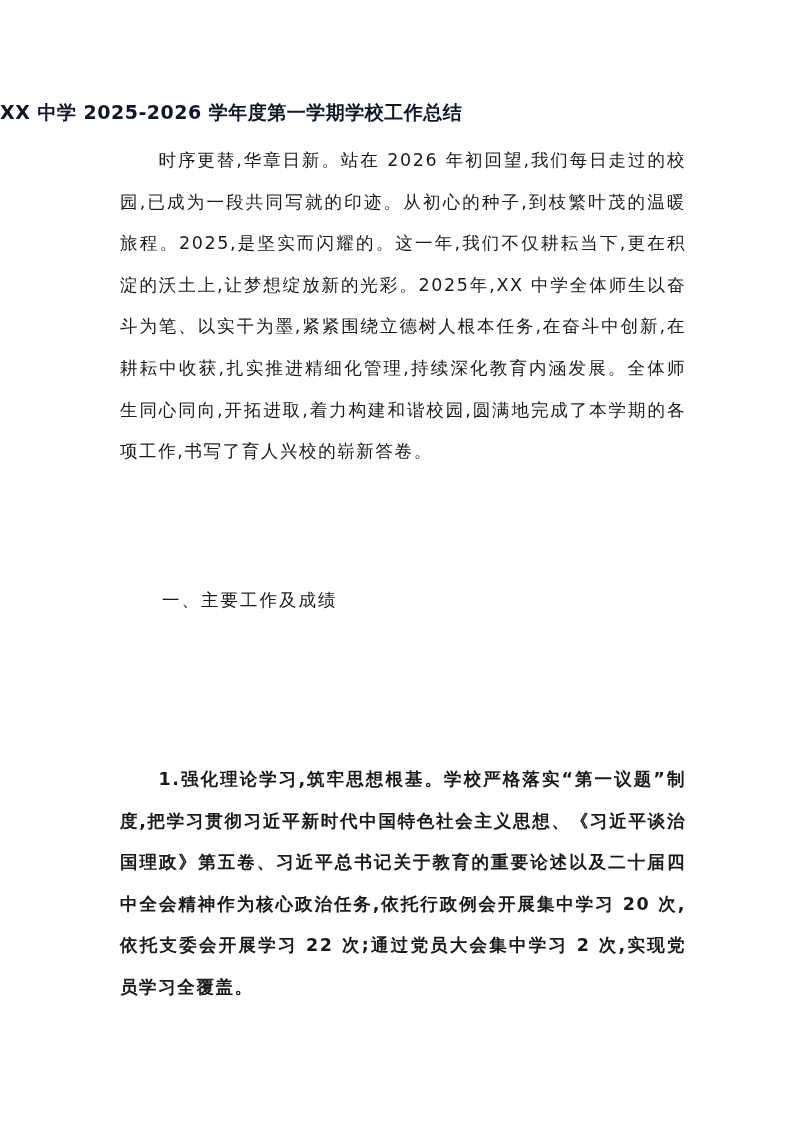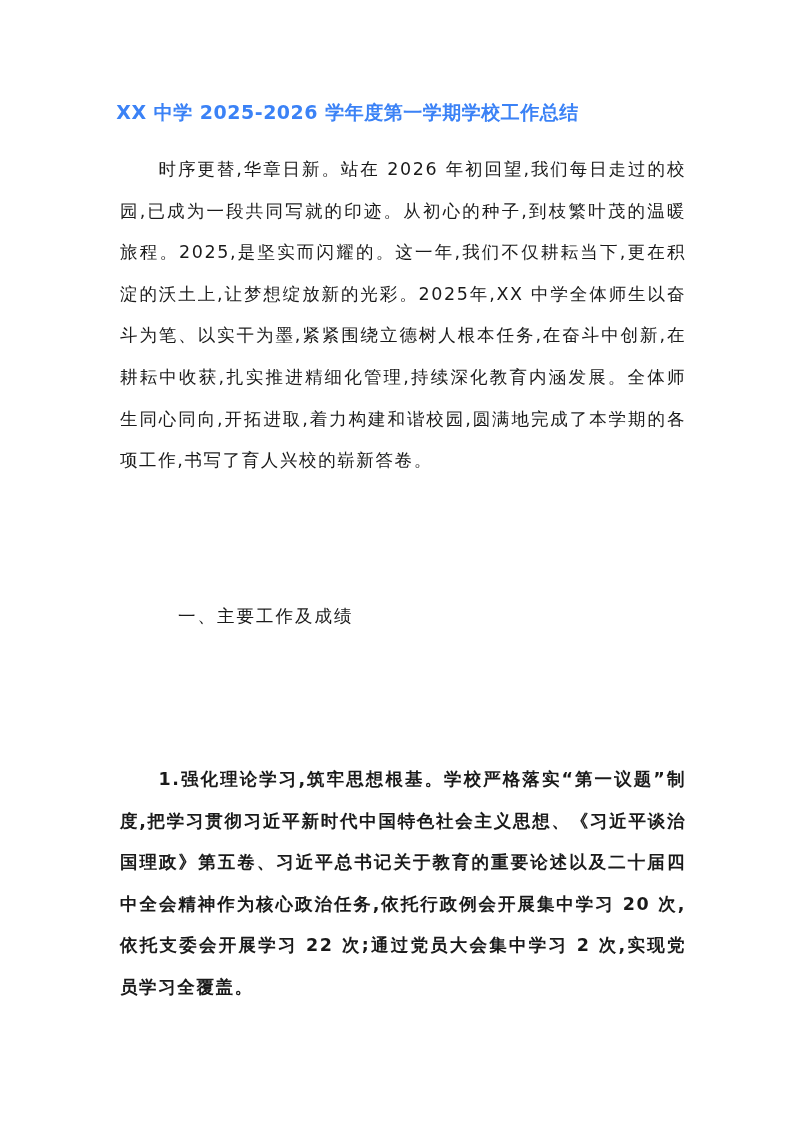--- a/index.html
+++ b/index.html
@@ -1,30 +1,30 @@
 <!DOCTYPE html>
 <html><head>
   <meta charset="utf-8">
   <style>
     html, body { margin: 0; padding: 0; background: #ffffff; }
     body { width: 793px; height: 1122px; position: relative; overflow: hidden;
       font-family: "DejaVu Sans", "Liberation Sans", sans-serif; color: #111; }
     .page { position: absolute; left: 0; top: 0; width: 793px; height: 1122px; background: #fff; }
-    .title { position: absolute; top: 100px; left: 0; width: 695px; text-align: center;
-      font-size: 19px; font-weight: bold; letter-spacing: 0.5px; color: #3b82f6; }
+    .title { position: absolute; top: 100px; left: 0; width: 695px; 
+      font-size: 19px; font-weight: bold; letter-spacing: 0.5px; color: #0f172a; }
     .body-block { position: absolute; left: 120px; width: 566px; font-size: 17.5px;
       line-height: 41.6px; letter-spacing: 1.6px; text-align: justify; color: #1a1a1a; }
     .indent { text-indent: 2.2em; }
     .heading { position: absolute; left: 162px; font-size: 17.5px; letter-spacing: 2px; color: #1a1a1a; }
   </style>
 </head>
 <body>
 
 <div class="page">
   <div class="title">XX 中学 2025-2026 学年度第一学期学校工作总结</div>
 
-  <div class="body-block indent" style="top:149px;">时序更替,华章日新。站在 2026 年初回望,我们每日走过的校园,已成为一段共同写就的印迹。从初心的种子,到枝繁叶茂的温暖旅程。2025,是坚实而闪耀的。这一年,我们不仅耕耘当下,更在积淀的沃土上,让梦想绽放新的光彩。2025年,XX 中学全体师生以奋斗为笔、以实干为墨,紧紧围绕立德树人根本任务,在奋斗中创新,在耕耘中收获,扎实推进精细化管理,持续深化教育内涵发展。全体师生同心同向,开拓进取,着力构建和谐校园,圆满地完成了本学期的各项工作,书写了育人兴校的崭新答卷。</div>
+  <div class="body-block indent" style="top:140px;">时序更替,华章日新。站在 2026 年初回望,我们每日走过的校园,已成为一段共同写就的印迹。从初心的种子,到枝繁叶茂的温暖旅程。2025,是坚实而闪耀的。这一年,我们不仅耕耘当下,更在积淀的沃土上,让梦想绽放新的光彩。2025年,XX 中学全体师生以奋斗为笔、以实干为墨,紧紧围绕立德树人根本任务,在奋斗中创新,在耕耘中收获,扎实推进精细化管理,持续深化教育内涵发展。全体师生同心同向,开拓进取,着力构建和谐校园,圆满地完成了本学期的各项工作,书写了育人兴校的崭新答卷。</div>
 
-  <div class="heading" style="top:604px;margin-left:16px;">一、主要工作及成绩</div>
+  <div class="heading" style="top:588px;">一、主要工作及成绩</div>
 
 
   <div class="body-block indent" style="top:759px;font-weight:bold;">1.强化理论学习,筑牢思想根基。学校严格落实“第一议题”制度,把学习贯彻习近平新时代中国特色社会主义思想、《习近平谈治国理政》第五卷、习近平总书记关于教育的重要论述以及二十届四中全会精神作为核心政治任务,依托行政例会开展集中学习 20 次,依托支委会开展学习 22 次;通过党员大会集中学习 2 次,实现党员学习全覆盖。</div>
 </div>
 
 </body></html>

